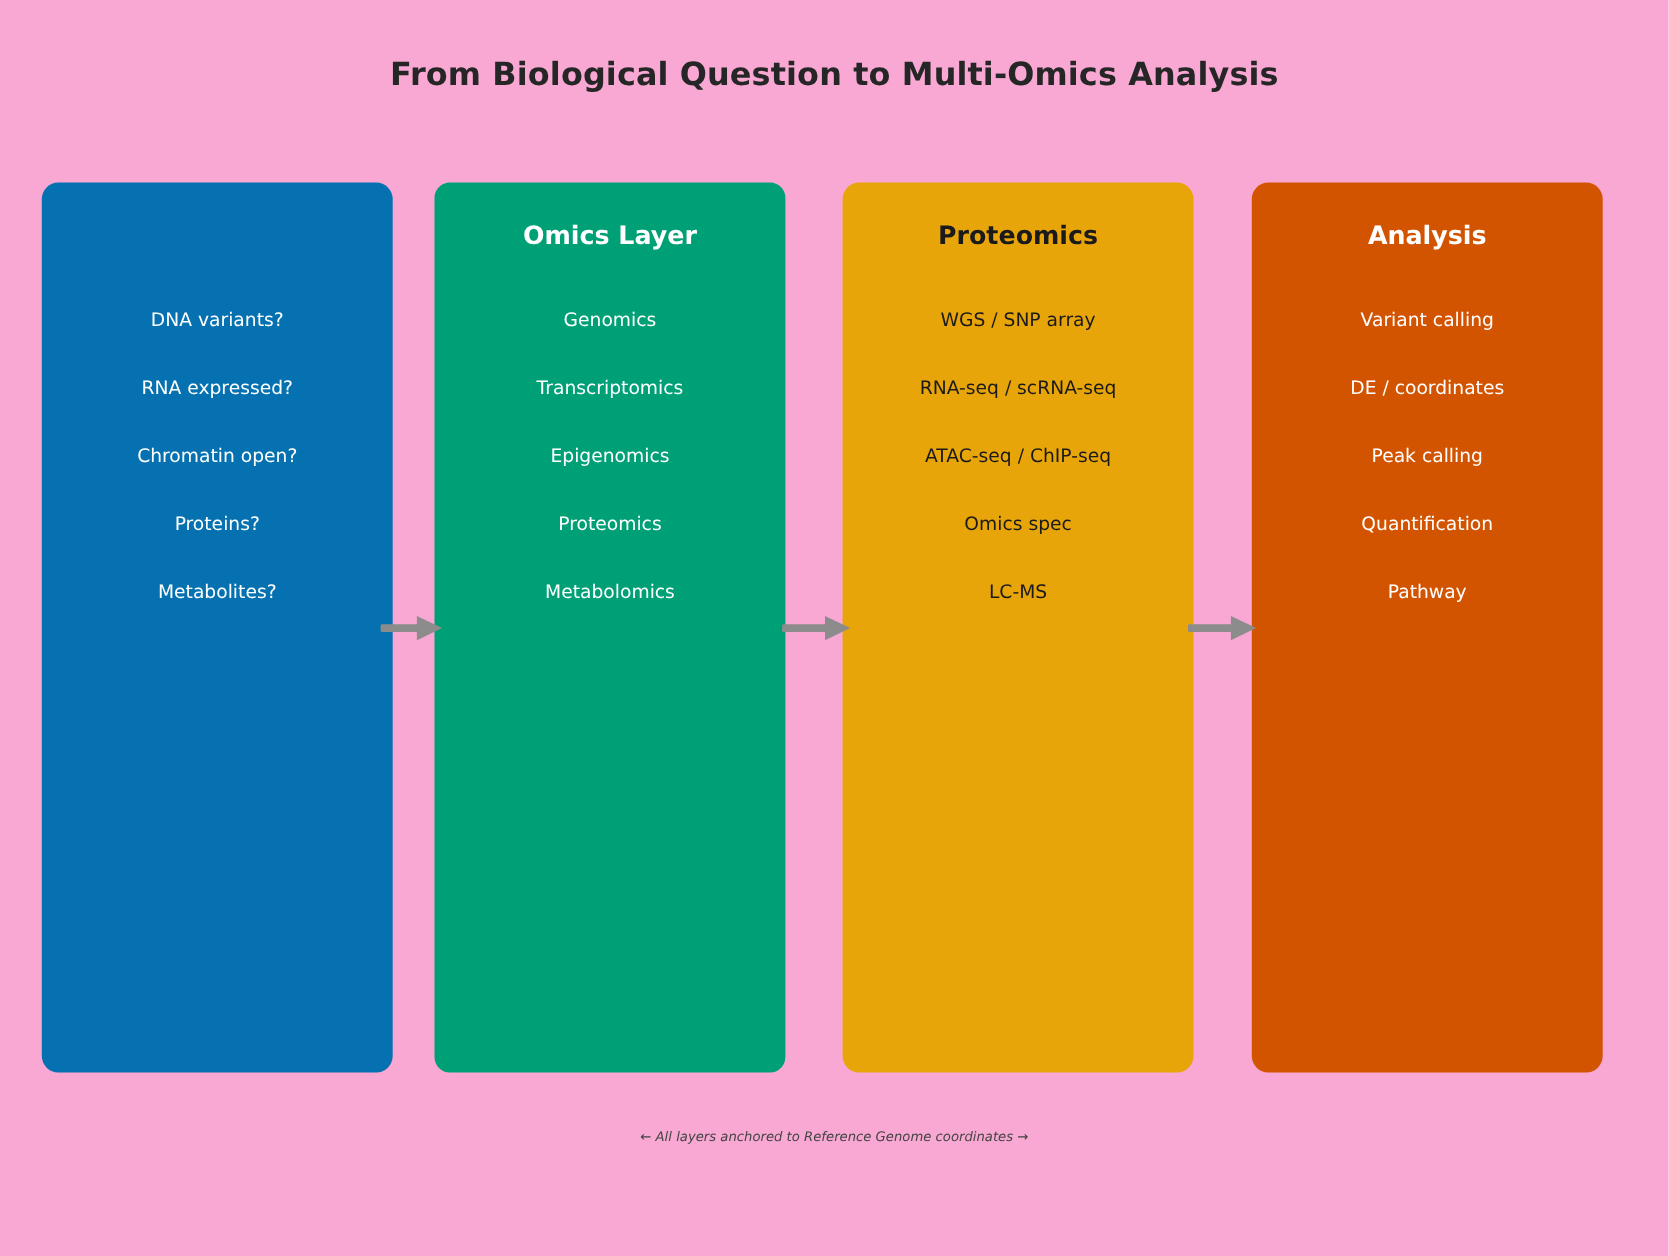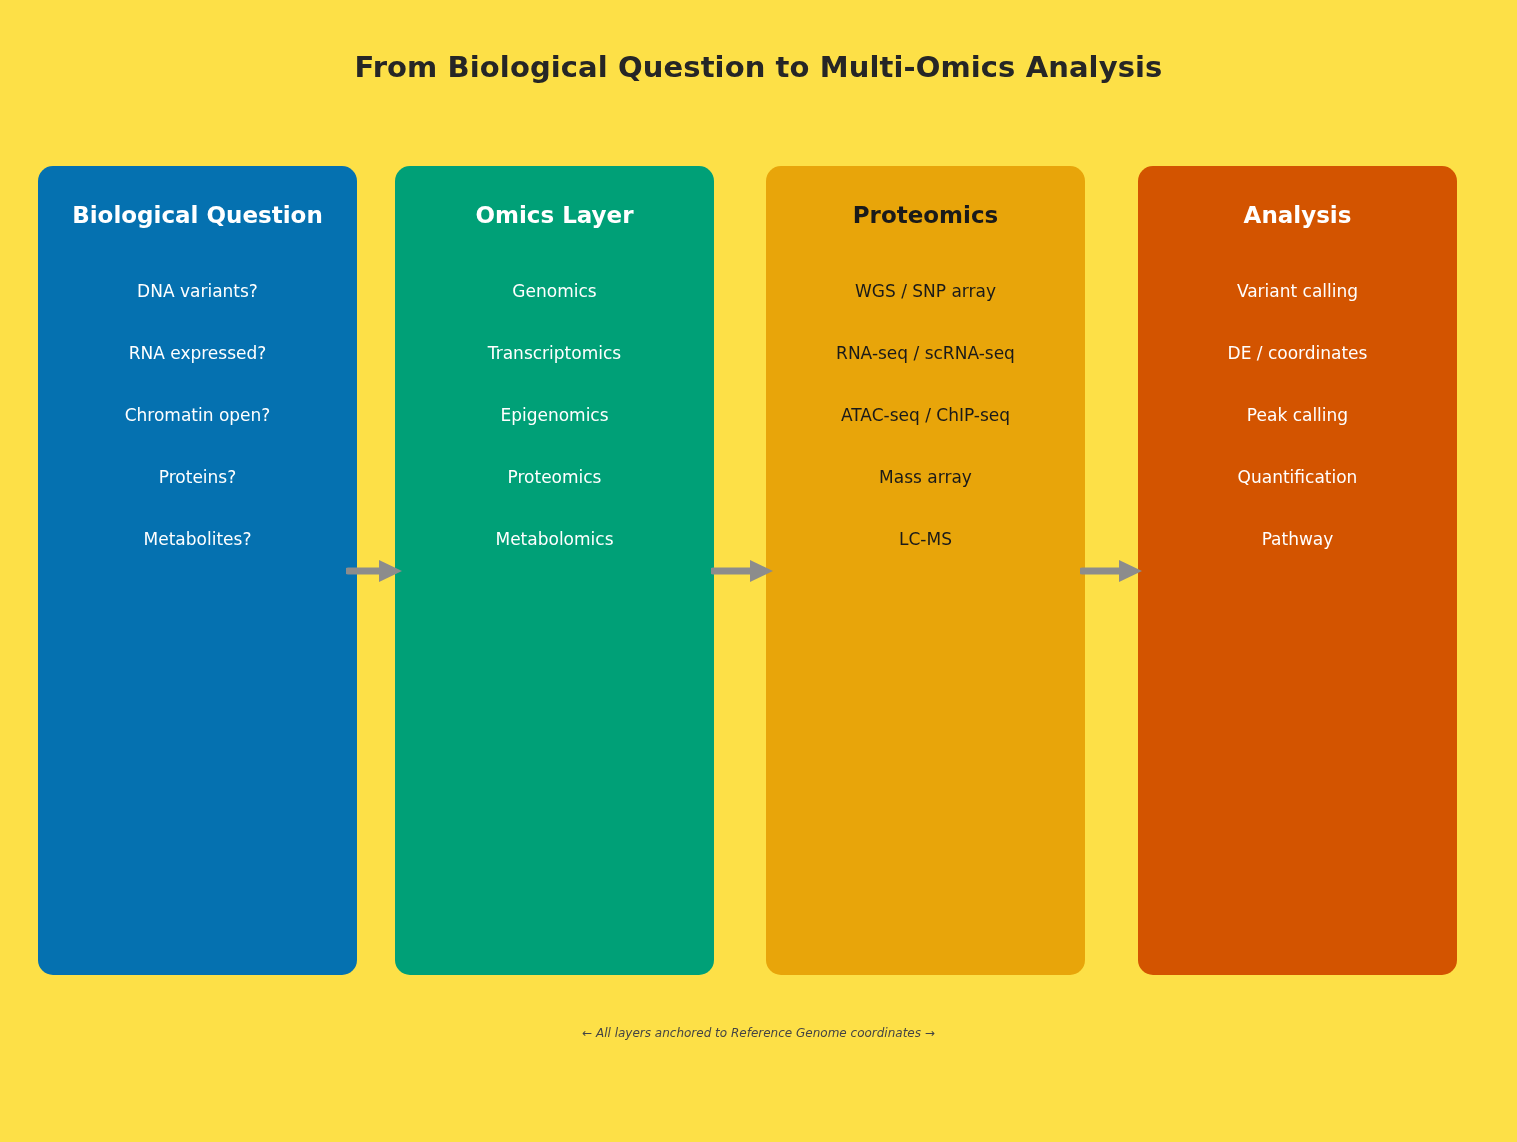--- a/index.html
+++ b/index.html
@@ -8,21 +8,21 @@
     background: #ffffff;
   }
   body {
     font-family: "DejaVu Sans", "Liberation Sans", sans-serif;
     -webkit-font-smoothing: antialiased;
   }
   #canvas {
     position: relative;
     width: 1517px;
     height: 1142px;
-    background: #fde047;
+    background: #f9a8d4;
     overflow: hidden;
   }
 
   
   #page-title {
     position: absolute;
     left: 0;
     top: 50px;
     width: 1517px;
     text-align: center;
@@ -35,21 +35,21 @@
   
   .column {
     position: absolute;
     top: 166px;
     width: 319px;
     height: 809px;
     border-radius: 15px;
     box-sizing: border-box;
   }
   .col-0 { left: 38px; }
-  .col-1 { left: 395px; }
+  .col-1 { left: 395px; border-radius: 14px; }
   .col-2 { left: 766px; }
   .col-3 { left: 1138px; padding-left: 24px; }
 
   .col-header {
     position: absolute;
     left: 16px;
     right: 16px;
     top: 35px;
     text-align: center;
     font-size: 23px;
@@ -99,21 +99,20 @@
   }
 </style>
 </head>
 <body>
 
 <div id="canvas">
 
   <div id="page-title" style="color: rgb(38, 38, 38);">From Biological Question to Multi-Omics Analysis</div>
 
   <div class="column col-0 text-light" style="background: rgb(5, 113, 176);">
-    <div class="col-header">Biological Question</div>
     <div class="col-items">
       <div class="col-item">
           <span>DNA variants?</span>
         </div>
       <div class="col-item">
           <span>RNA expressed?</span>
         </div>
       <div class="col-item">
           <span>Chromatin open?</span>
         </div>
@@ -153,21 +152,21 @@
       <div class="col-item">
           <span>WGS / SNP array</span>
         </div>
       <div class="col-item">
           <span>RNA-seq / scRNA-seq</span>
         </div>
       <div class="col-item">
           <span>ATAC-seq / ChIP-seq</span>
         </div>
       <div class="col-item">
-          <span>Mass array</span>
+          <span>Omics spec</span>
         </div>
       <div class="col-item">
           <span>LC-MS</span>
         </div>
     </div>
   </div>
 
   <div class="column col-3 text-light" style="background: rgb(211, 84, 0);">
     <div class="col-header">Analysis</div>
     <div class="col-items">

